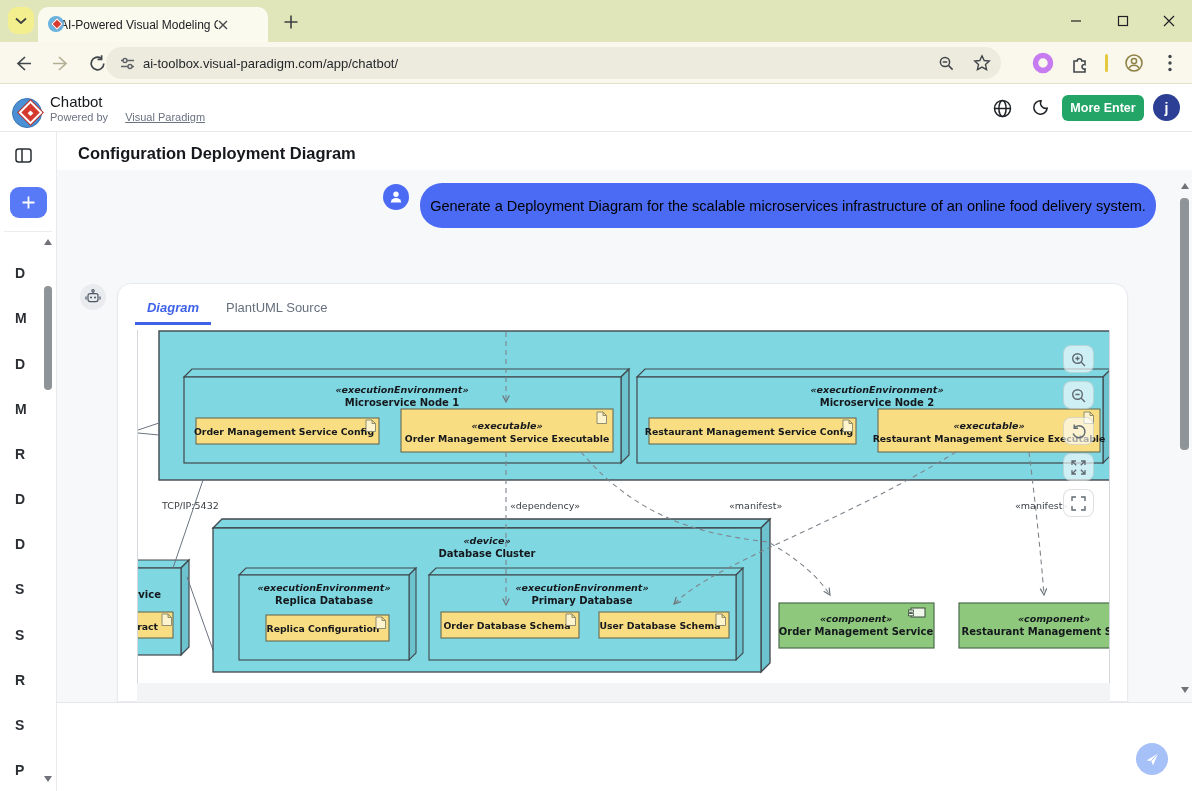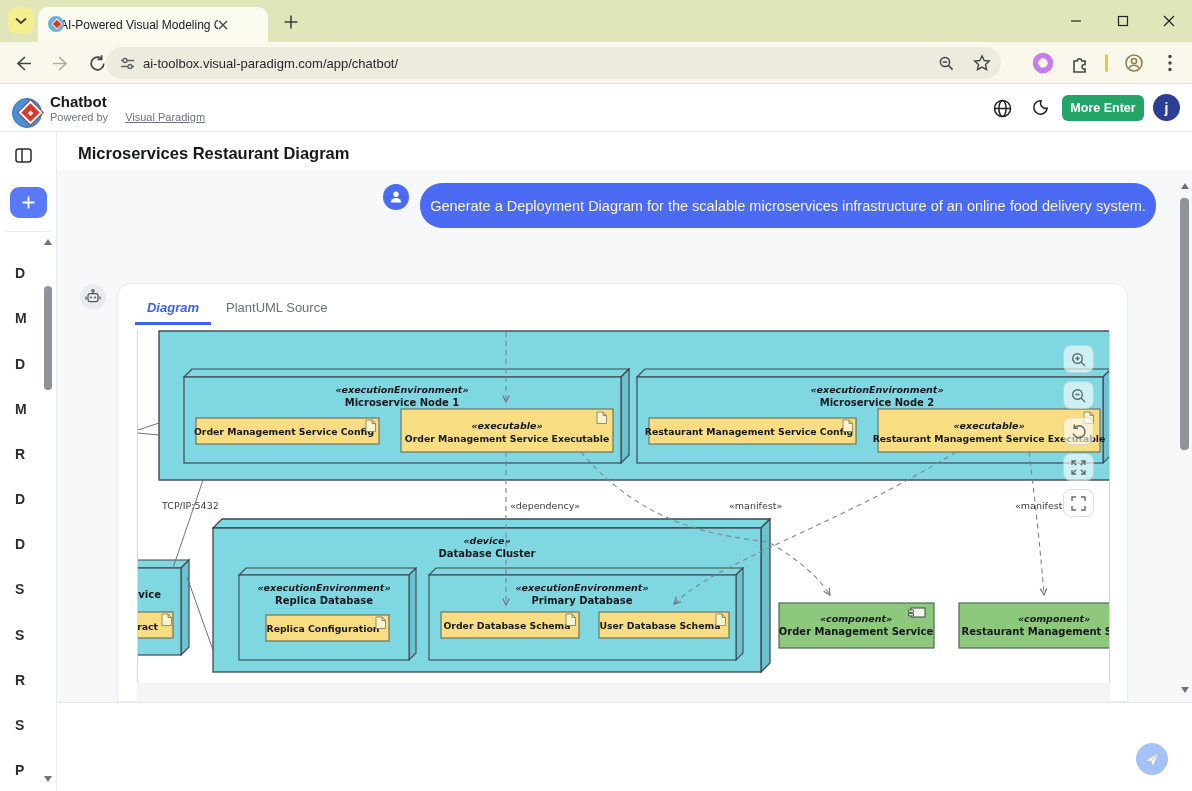--- a/index.html
+++ b/index.html
@@ -22,38 +22,38 @@
            display:flex;align-items:center;padding:0 10px 0 14px;}
   .url{font-size:13px;color:#26282c;margin-left:8px;flex:1;white-space:nowrap;overflow:hidden;}
   .ybar{left:1105px;top:54px;width:3px;height:18px;background:#e3c93f;border-radius:2px;}
   
   .apphead{left:0;top:84px;width:1192px;height:48px;background:#fff;border-bottom:1px solid #e7e8ea;}
   .logo-globe{left:12px;top:98px;width:30px;height:30px;border-radius:50%;background:#4b8fd5;
               border:1px solid #3877b5;}
   .logo-diamond{left:22px;top:104px;width:17px;height:17px;background:#d63a2f;border:2px solid #fff;
                 transform:rotate(45deg);box-shadow:0 0 0 1px #b52d24;}
   .logo-diamond::after{content:'';position:absolute;left:4.5px;top:4.5px;width:4px;height:4px;background:#fff;}
-  .appname{left:50px;top:93px;font-size:15px;font-weight:700;color:#15181c;}
+  .appname{left:50px;top:93px;font-size:15px;font-weight:400;color:#15181c;}
   .powered{left:50px;top:111px;font-size:11px;color:#6b7280;}
   .powered a{color:#6b7280;text-decoration:underline;margin-left:14px;}
   .moreapps{left:1062px;top:95px;width:82px;height:26px;border-radius:6px;background:#23a567;color:#fff;
             font-size:12.5px;font-weight:700;display:flex;align-items:center;justify-content:center;border:none;}
   .avatar-j{left:1153px;top:94px;width:27px;height:27px;border-radius:50%;background:#2c3f94;color:#fff;
             font-size:14px;font-weight:700;display:flex;align-items:center;justify-content:center;}
   
   .sidebar{left:0;top:132px;width:57px;height:659px;background:#fff;border-right:1px solid #e8eaed;}
   .plusbtn{left:10px;top:187px;width:37px;height:31px;border-radius:9px;background:#587af7;border:none;
            display:flex;align-items:center;justify-content:center;}
   .side-item{left:15px;width:26px;height:20px;font-size:14px;font-weight:700;color:#2b2f33;}
   .tri-up{width:0;height:0;border-left:4px solid transparent;border-right:4px solid transparent;border-bottom:6px solid #6f7378;}
   .tri-down{width:0;height:0;border-left:4px solid transparent;border-right:4px solid transparent;border-top:6px solid #6f7378;}
   
   .main-title{left:78px;top:144px;font-size:16.5px;font-weight:700;color:#15181c;}
   .chatarea{left:57px;top:170px;width:1135px;height:532px;background:#f7f8fa;}
-  .bubble{left:420px;top:183px;width:736px;height:45px;border-radius:22px;background:#4b6bf5;color:#fef9c3;
+  .bubble{left:420px;top:183px;width:736px;height:45px;border-radius:22px;background:#4b6bf5;color:#000000;
           font-size:14.5px;display:flex;align-items:center;justify-content:center;}
   .uavatar{left:383px;top:184px;width:26px;height:26px;border-radius:50%;background:#4b6bf5;
            display:flex;align-items:center;justify-content:center;}
   .bavatar{left:80px;top:284px;width:26px;height:26px;border-radius:50%;background:#e9ebee;
            display:flex;align-items:center;justify-content:center;}
   .card{left:117px;top:283px;width:1011px;height:419px;background:#fff;border:1px solid #e8eaee;
         border-radius:14px 14px 0 0;box-shadow:0 1px 3px rgba(0,0,0,.04);}
   .tab-active{left:135px;top:300px;width:76px;height:22px;text-align:center;font-size:13px;font-weight:700;color:#3f63e8;font-style:italic;}
   .tab-underline{left:135px;top:322px;width:76px;height:2.5px;background:#3f63e8;}
   .tab-idle{left:226px;top:300px;font-size:13px;color:#66707d;}
@@ -219,21 +219,21 @@
   <div class="abs side-item" style="top:536px;">D</div>
   <div class="abs side-item" style="top:581px;">S</div>
   <div class="abs side-item" style="top:627px;">S</div>
   <div class="abs side-item" style="top:672px;">R</div>
   <div class="abs side-item" style="top:717px;">S</div>
   <div class="abs side-item" style="top:762px;">P</div>
   <div class="abs tri-up" style="left:44px;top:239px;"></div>
   <div class="abs thumb" style="left:44px;top:286px;width:8px;height:104px;"></div>
   <div class="abs tri-down" style="left:44px;top:776px;"></div>
 
-  <div class="abs main-title">Microservices Restaurant Diagram</div>
+  <div class="abs main-title">Configuration Deployment Diagram</div>
   <div class="abs chatarea"></div>
 
   <div class="abs uavatar">
     <svg width="16" height="16">
       <circle cx="8" cy="5.2" r="2.7" fill="#fff"></circle>
       <path d="M2.8,13.5 a5.2,4.6 0 0 1 10.4,0" fill="#fff"></path>
     </svg>
   </div>
   <div class="abs bubble">Generate a Deployment Diagram for the scalable microservices infrastructure of an online food delivery system.</div>
 

